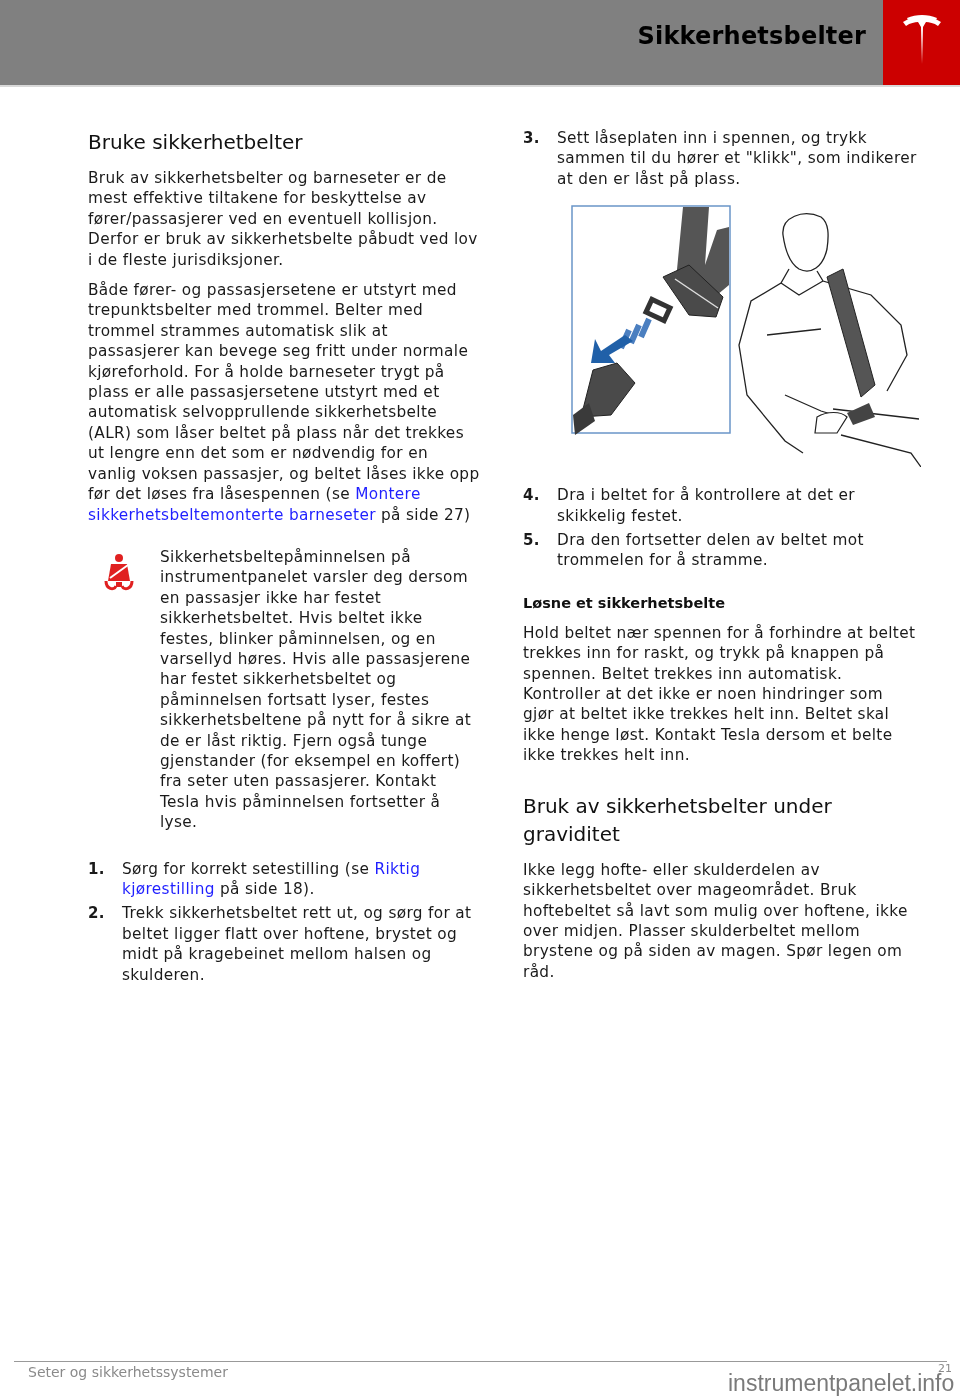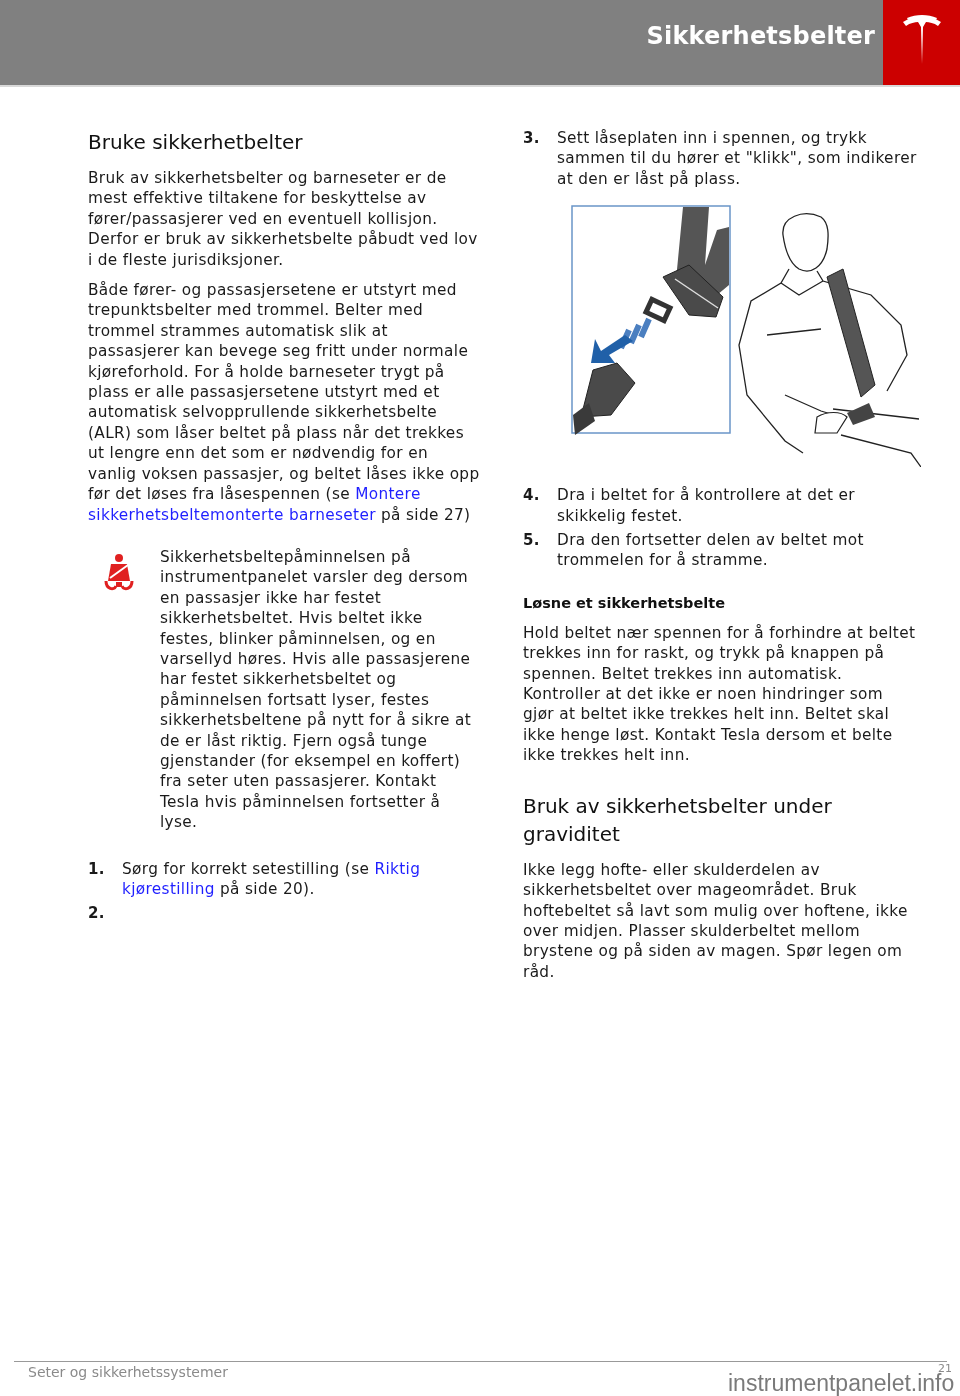--- a/index.html
+++ b/index.html
@@ -6,22 +6,22 @@
   body {
     width: 960px; height: 1396px; position: relative; overflow: hidden;
     background: #ffffff; color: #1a1a1a;
     font-family: "DejaVu Sans", sans-serif;
   }
   .header {
     position: absolute; left: 0; top: 0; width: 960px; height: 85px;
     background: #808080;
   }
   .header-title {
-    position: absolute; right: 85px; top: 22px;
-    color: #ffffff; font-weight: bold; font-size: 24px; letter-spacing: 0.2px;
+    position: absolute; right: 94px; top: 22px;
+    color: #000000; font-weight: bold; font-size: 24px; letter-spacing: 0.2px;
     font-family: "DejaVu Sans", sans-serif;
   }
   .logo-box {
     position: absolute; left: 883px; top: 0; width: 77px; height: 85px;
     background: #cc0000;
   }
   .logo-box svg { position: absolute; left: 18px; top: 14px; }
   .header-underline {
     position: absolute; left: 0; top: 85px; width: 960px; height: 2px; background: #d9d9d9;
   }
@@ -97,24 +97,25 @@
         <path d="M2 28 C2 36 10 38 12 33 M28 28 C28 36 20 38 18 33" stroke="#e02020" stroke-width="3" fill="none"></path>
         <rect x="12" y="29" width="6" height="5" fill="#e02020"></rect>
       </svg>
     </span>
     <p class="p">Sikkerhetsbeltepåminnelsen på instrumentpanelet varsler deg dersom en passasjer ikke har festet sikkerhetsbeltet. Hvis beltet ikke festes, blinker påminnelsen, og en varsellyd høres. Hvis alle passasjerene har festet sikkerhetsbeltet og påminnelsen fortsatt lyser, festes sikkerhetsbeltene på nytt for å sikre at de er låst riktig. Fjern også tunge gjenstander (for eksempel en koffert) fra seter uten passasjerer. Kontakt Tesla hvis påminnelsen fortsetter å lyse.</p>
   </div>
 
   <ol class="steps">
     <li class="step p">
       <span class="step-num">1.</span>
-      <span>Sørg for korrekt setestilling (se </span><a class="link" href="#">Riktig kjørestilling</a><span> på side 20).</span>
+      <span>Sørg for korrekt setestilling (se </span><a class="link" href="#">Riktig kjørestilling</a><span> på side 18).</span>
     </li>
     <li class="step p">
       <span class="step-num">2.</span>
+      <span>Trekk sikkerhetsbeltet rett ut, og sørg for at beltet ligger flatt over hoftene, brystet og midt på kragebeinet mellom halsen og skulderen.</span>
     </li>
   </ol>
 </div>
 
 <div class="col col-right">
   <ol class="steps">
     <li class="step p">
       <span class="step-num">3.</span>
       <span>Sett låseplaten inn i spennen, og trykk sammen til du hører et "klikk", som indikerer at den er låst på plass.</span>
     </li>

